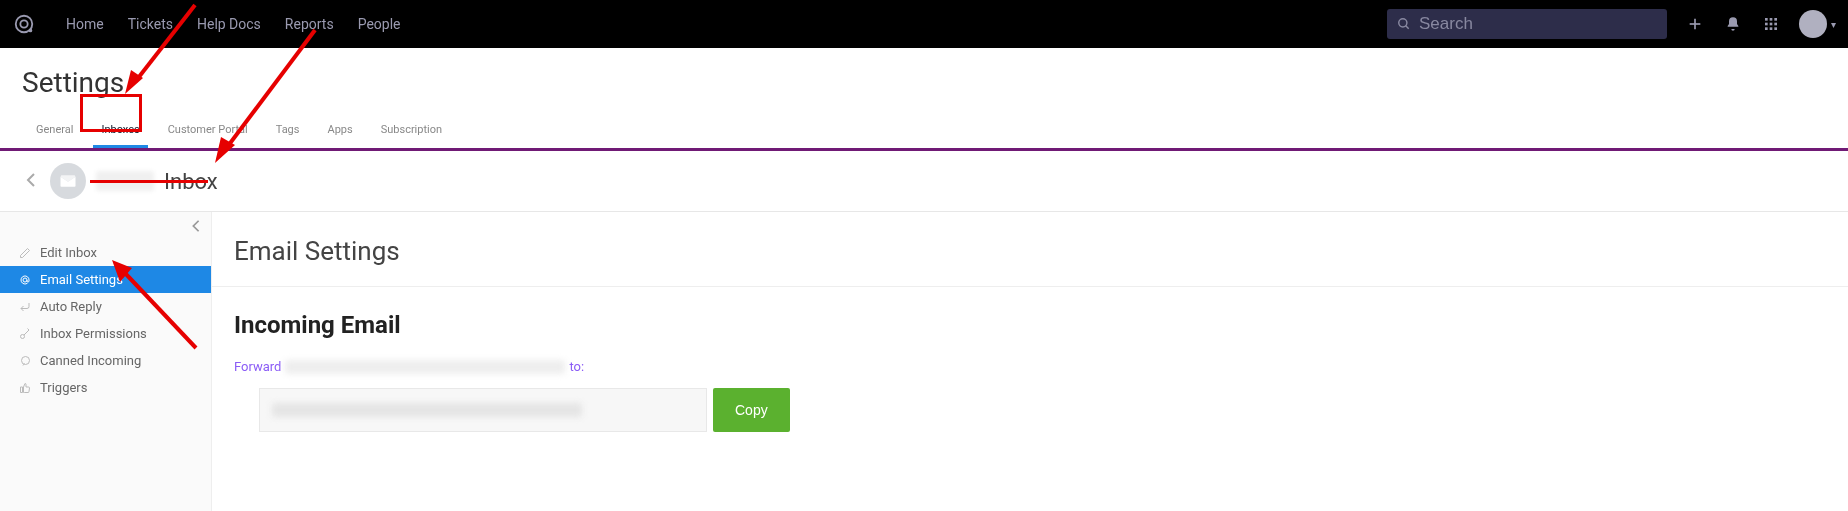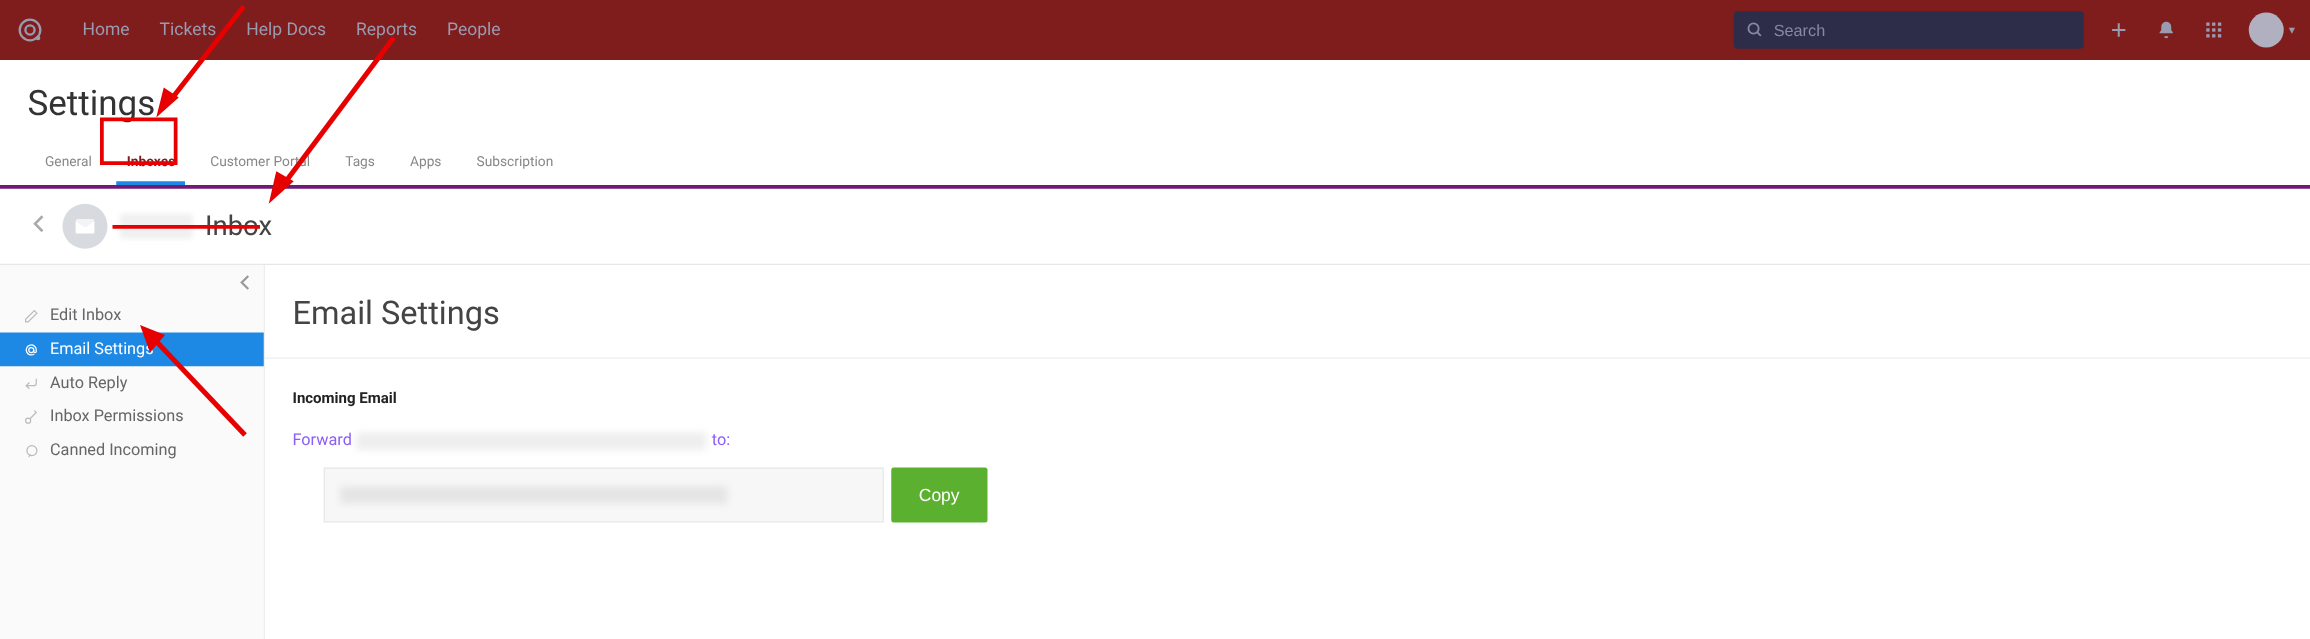--- a/index.html
+++ b/index.html
@@ -1,20 +1,20 @@
 <!DOCTYPE html>
 <html><head>
   <meta charset="utf-8">
   <style>
     * { margin: 0; padding: 0; box-sizing: border-box; }
     body { font-family: -apple-system, BlinkMacSystemFont, "Segoe UI", Roboto, "Helvetica Neue", Arial, sans-serif; background: #fff; }
     
     
     .topnav {
-      background: #7f1d1d;
+      background: #000000;
       height: 48px;
       display: flex;
       align-items: center;
       padding: 0 12px;
       color: #9a9ab0;
     }
     .topnav .logo {
       width: 24px;
       height: 24px;
       margin-right: 18px;
@@ -43,21 +43,21 @@
       align-items: center;
       padding: 0 10px;
       color: #8888a0;
     }
     .topnav .search svg { margin-right: 8px; flex-shrink: 0; }
     .topnav .search input {
       background: transparent;
       border: none;
       outline: none;
       color: #c0c0d0;
-      font-size: 13px;
+      font-size: 17px;
       flex: 1;
     }
     .topnav .search input::placeholder { color: #8888a0; }
     .topnav .right-icons { display: flex; align-items: center; gap: 6px; margin-left: 12px; }
     .topnav .icon-btn {
       width: 32px;
       height: 32px;
       display: flex;
       align-items: center;
       justify-content: center;
@@ -87,22 +87,22 @@
     }
     .settings-tabs { display: flex; gap: 0; }
     .settings-tab {
       padding: 10px 14px 12px 14px;
       font-size: 11px;
       color: #888;
       cursor: pointer;
       position: relative;
     }
     .settings-tab.active {
-      color: #7f1d1d;
-      font-weight: 700;
+      color: #0f172a;
+      font-weight: 400;
     }
     .settings-tab.active::after {
       content: '';
       position: absolute;
       left: 6px;
       right: 6px;
       bottom: 0;
       height: 3px;
       background: #1e88e5;
     }
@@ -185,21 +185,21 @@
       padding: 24px 22px 20px 22px;
       border-bottom: 1px solid #eee;
     }
     .main-header h1 {
       font-size: 26px;
       font-weight: 400;
       color: #444;
     }
     .section { padding: 24px 22px; }
     .section h2 {
-      font-size: 12px;
+      font-size: 24px;
       font-weight: 700;
       color: #222;
       margin-bottom: 20px;
     }
     .forward-line {
       font-size: 13px;
       color: #8b5cf6;
       margin-bottom: 14px;
       display: flex;
       align-items: center;
@@ -399,20 +399,28 @@
         <span>Inbox Permissions</span>
       </div>
       <div class="sidebar-item">
         <span class="side-icon">
           <svg width="12" height="12" viewBox="0 0 24 24" fill="none" stroke="#bbb" stroke-width="2">
               <path d="M21 11a8 8 0 1 1-16 0 8 8 0 0 1 16 0z"></path>
               <path d="M8 21l3-4"></path>
             </svg>
         </span>
         <span>Canned Incoming</span>
+      </div>
+      <div class="sidebar-item">
+        <span class="side-icon">
+          <svg width="12" height="12" viewBox="0 0 24 24" fill="none" stroke="#bbb" stroke-width="2">
+              <path d="M7 10v11H3V10h4zm4 11h7a2 2 0 0 0 2-2l1-7a2 2 0 0 0-2-2h-5V5a2 2 0 0 0-2-2l-3 7v11z"></path>
+            </svg>
+        </span>
+        <span>Triggers</span>
       </div>
     </div>
 
     <div class="main">
       <div class="main-header">
         <h1>Email Settings</h1>
       </div>
       <div class="section">
         <h2>Incoming Email</h2>
         <div class="forward-line">

